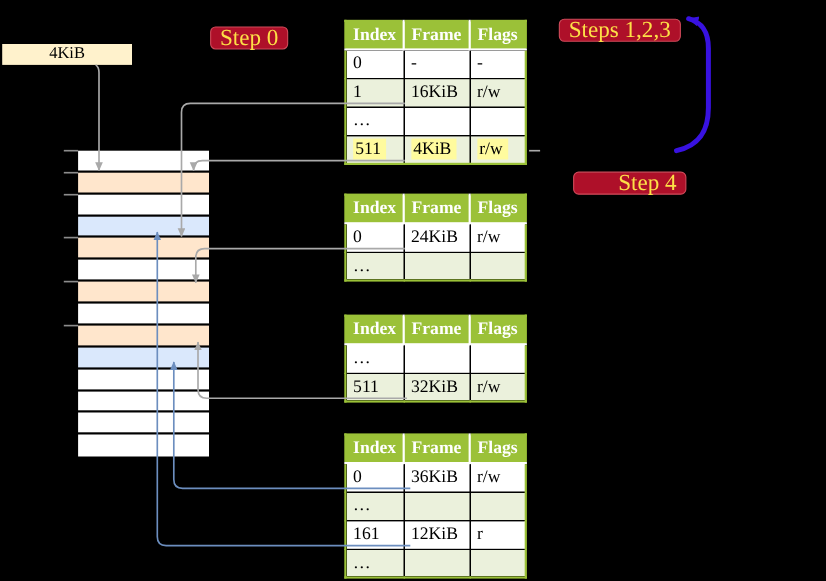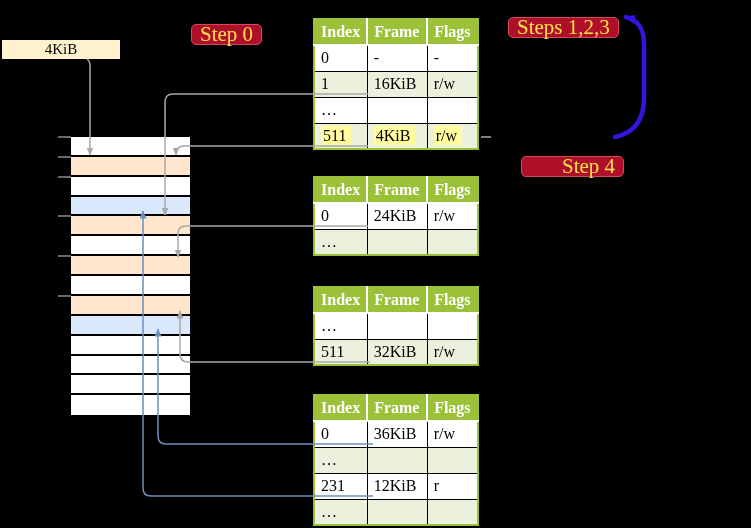--- a/index.html
+++ b/index.html
@@ -184,21 +184,21 @@
         <td>0</td>
         <td>36KiB</td>
         <td>r/w</td>
       </tr>
       <tr class="r-green">
         <td>…</td>
         <td></td>
         <td></td>
       </tr>
       <tr class="r-white">
-        <td>231</td>
+        <td>161</td>
         <td>12KiB</td>
         <td>r</td>
       </tr>
       <tr class="r-green">
         <td>…</td>
         <td></td>
         <td></td>
       </tr>
     </tbody>
   </table>

